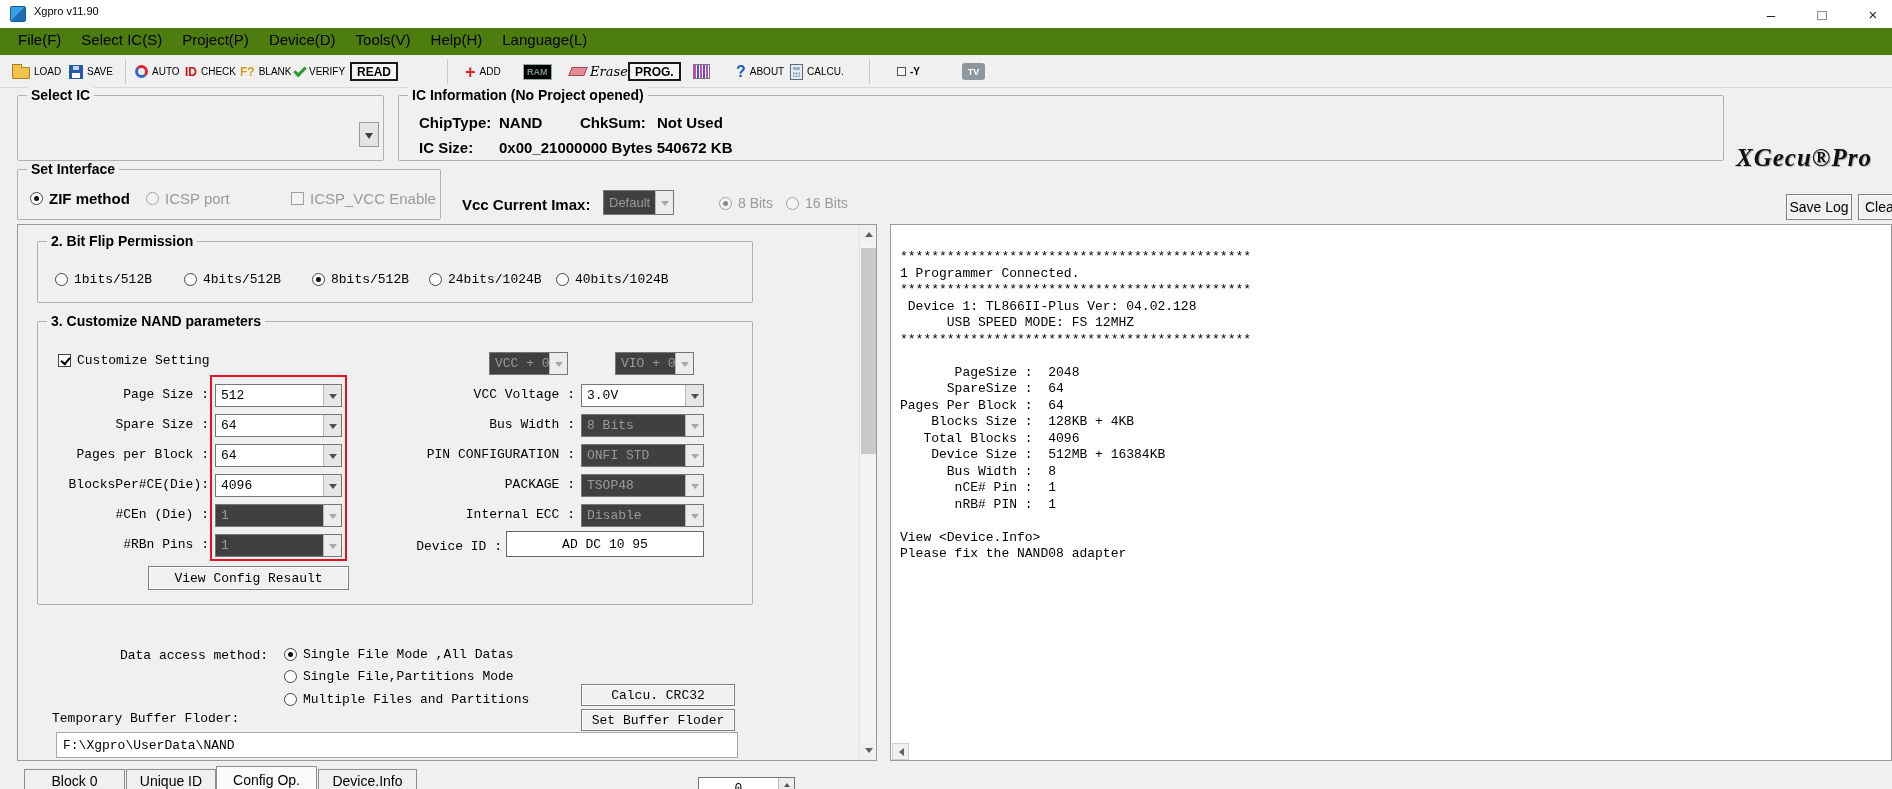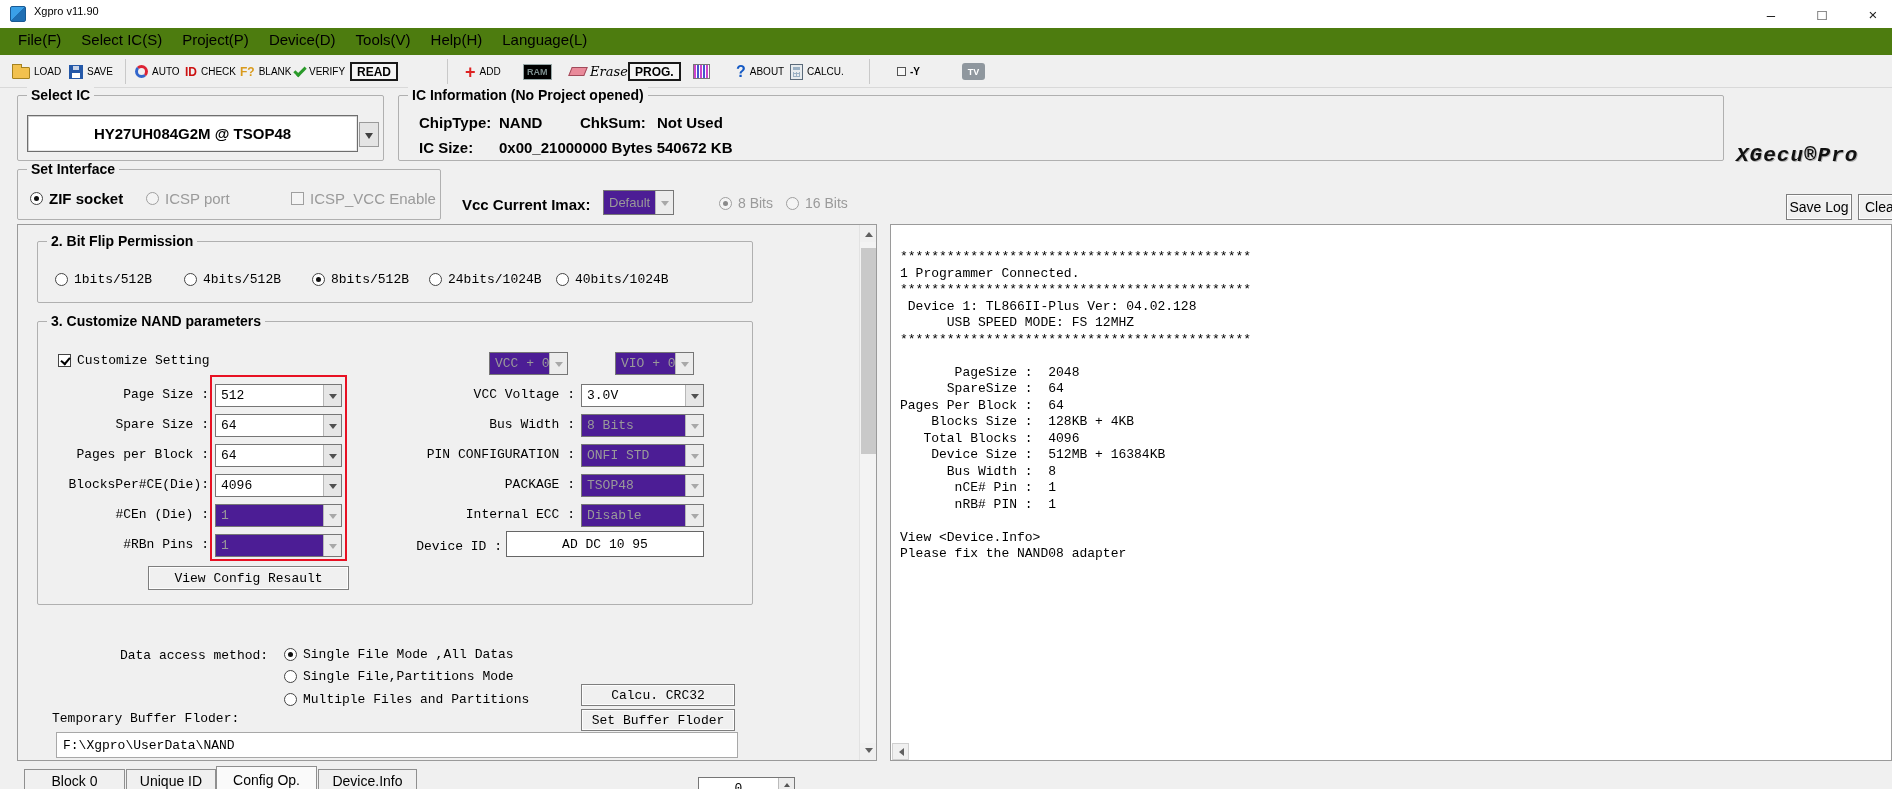--- a/index.html
+++ b/index.html
@@ -54,21 +54,21 @@
 .radio.dis{border-color:#9f9f9f;background:#f4f4f4}
 .radio.dis.on::after{background:#8a8a8a}
 .check{width:13px;height:13px;border:1px solid #444;background:#fff;position:relative;flex:none}
 .check.on::after{content:"";position:absolute;left:2px;top:2px;width:7px;height:4px;border-left:2px solid #000;border-bottom:2px solid #000;transform:rotate(-50deg)}
 .check.dis{border-color:#9f9f9f;background:#f4f4f4}
 .dlbl{color:#9a9a9a}
 .combo{position:absolute;height:23px;background:#fff;border:1px solid #767676;display:flex}
 .combo .cval{flex:1;display:flex;align-items:center;padding-left:5px;font-family:"Liberation Mono",monospace;font-size:13px;overflow:hidden;white-space:nowrap}
 .combo .cbtn{width:18px;background:#e6e6e6;border-left:1px solid #b8b8b8;display:flex;align-items:center;justify-content:center;flex:none}
 .combo .cbtn i{width:0;height:0;border:4px solid transparent;border-top:5px solid #505050;margin-top:5px}
-.combo.dis{background:#4c1d95}
+.combo.dis{background:#404040}
 .combo.dis .cval{color:#9a9a9a}
 .combo.dis .cbtn{background:#ececec}
 .combo.dis .cbtn i{border-top-color:#a8a8a8}
 .pbtn{position:absolute;background:#f0f0f0;border:1px solid #7e7e7e;display:flex;align-items:center;justify-content:center;font-family:Liberation Mono, monospace;font-size:13px;box-shadow:inset 0 0 0 1px #fdfdfd}
 .editbox{position:absolute;background:#fff;border:1px solid #a8a8a8;display:flex;align-items:center;padding-left:6px;font-family:"Liberation Mono",monospace;font-size:13px}
 
 .panel{position:absolute;background:#f0f0f0;border:1px solid #9a9a9a;overflow:hidden}
 .logpanel{position:absolute;background:#fff;border:1px solid #9a9a9a;overflow:hidden}
 .logpre{position:absolute;left:9px;top:24px;font-family:"Liberation Mono",monospace;font-size:13px;line-height:16.5px;white-space:pre}
 
@@ -82,21 +82,21 @@
 
 .tab{position:absolute;height:24px;background:#f0f0f0;border:1px solid #8f8f8f;display:flex;align-items:center;justify-content:center;font-size:14px}
 .tab.active{background:#fafafa;height:27px}
 .spin{position:absolute;background:#fff;border:1px solid #767676;display:flex}
 .spin .sval{flex:1;display:flex;align-items:center;justify-content:center;font-size:13px;font-family:"Liberation Mono",monospace}
 .spin .sarrows{width:16px;border-left:1px solid #bbb;display:flex;flex-direction:column;background:#ececec}
 .spin .sarrows div{flex:1;display:flex;align-items:center;justify-content:center}
 .tri-up-s{width:0;height:0;border:3px solid transparent;border-bottom:4px solid #555}
 
 .blabel{position:absolute;font-size:15px;font-weight:bold;white-space:nowrap}
-.logo{position:absolute;font-family:Liberation Mono, monospace;font-weight:bold;font-style:italic;font-size:21px;letter-spacing:1px;color:#111;text-shadow:1px 1px 0 #b5b5b5;white-space:nowrap}
+.logo{position:absolute;font-family:Liberation Serif, serif;font-weight:bold;font-style:italic;font-size:25px;letter-spacing:1px;color:#111;text-shadow:1px 1px 0 #b5b5b5;white-space:nowrap}
 .bigcombo{position:absolute;background:#fff;border:1px solid #6e6e6e;box-shadow:inset 1px 1px 0 #cfcfcf,inset -1px -1px 0 #e8e8e8;display:flex;align-items:center;justify-content:center;font-size:15px;font-weight:bold}
 .dropbtn{position:absolute;background:#e4e4e4;border:1px solid #9a9a9a;display:flex;align-items:center;justify-content:center}
 .dropbtn i{width:0;height:0;border:4px solid transparent;border-top:6px solid #404040;margin-top:6px}
 </style>
 </head>
 <body>
 
 <div id="root">
 
   <div class="titlebar">
@@ -177,21 +177,20 @@
       <span class="i-pin"></span>
       <span class="pin-txt">-Y</span>
     </div>
     <div class="titem" style="left:962px">
       <span class="i-tv">TV</span>
     </div>
   </div>
 
   <div class="gbox" style="left:17px;top:95px;width:367px;height:66px">
     <span class="glbl">Select IC</span>
-    <div class="bigcombo" style="left:9px;top:19px;width:331px;height:37px">HY27UH084G2M @ TSOP48</div>
     <div class="dropbtn" style="left:341px;top:26px;width:20px;height:25px">
         <i></i>
       </div>
   </div>
 
   <div class="gbox" style="left:398px;top:95px;width:1326px;height:66px">
     <span class="glbl">IC Information (No Project opened)</span>
     <span class="blabel" style="left:20px;top:18px">ChipType:</span>
     <span class="blabel" style="left:100px;top:18px">NAND</span>
     <span class="blabel" style="left:181px;top:18px">ChkSum:</span>
@@ -199,21 +198,21 @@
     <span class="blabel" style="left:20px;top:43px">IC Size:</span>
     <span class="blabel" style="left:100px;top:43px">0x00_21000000 Bytes 540672 KB</span>
   </div>
 
   <div class="logo" style="left:1736px;top:144px">XGecu®Pro</div>
 
   <div class="gbox" style="left:17px;top:169px;width:424px;height:51px">
     <span class="glbl">Set Interface</span>
     <div class="ritem" style="left:12px;top:20px">
       <span class="radio on"></span>
-      <span style="font-size:15px;font-weight:bold">ZIF socket</span>
+      <span style="font-size:15px;font-weight:bold">ZIF method</span>
     </div>
     <div class="ritem" style="left:128px;top:20px">
       <span class="radio dis"></span>
       <span class="dlbl" style="font-size:15px">ICSP port</span>
     </div>
     <div class="ritem" style="left:273px;top:20px">
       <span class="check dis"></span>
       <span class="dlbl" style="font-size:15px">ICSP_VCC Enable</span>
     </div>
   </div>

